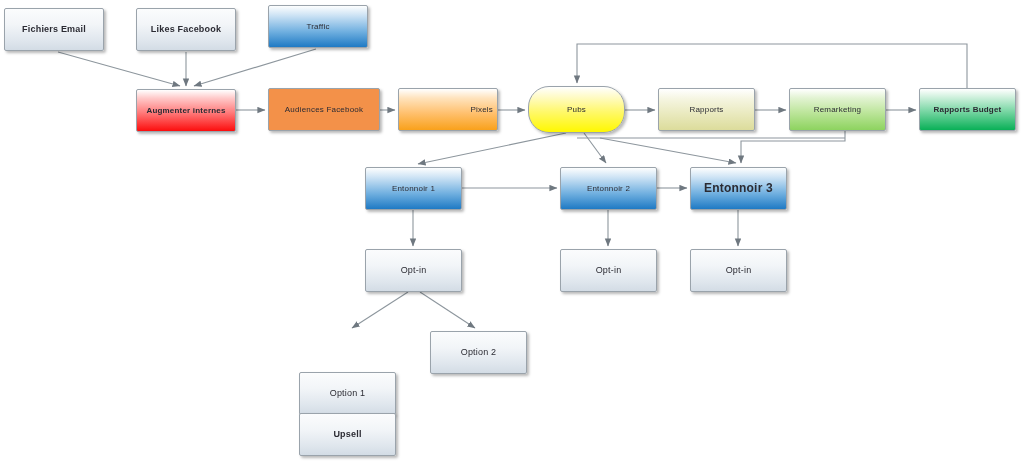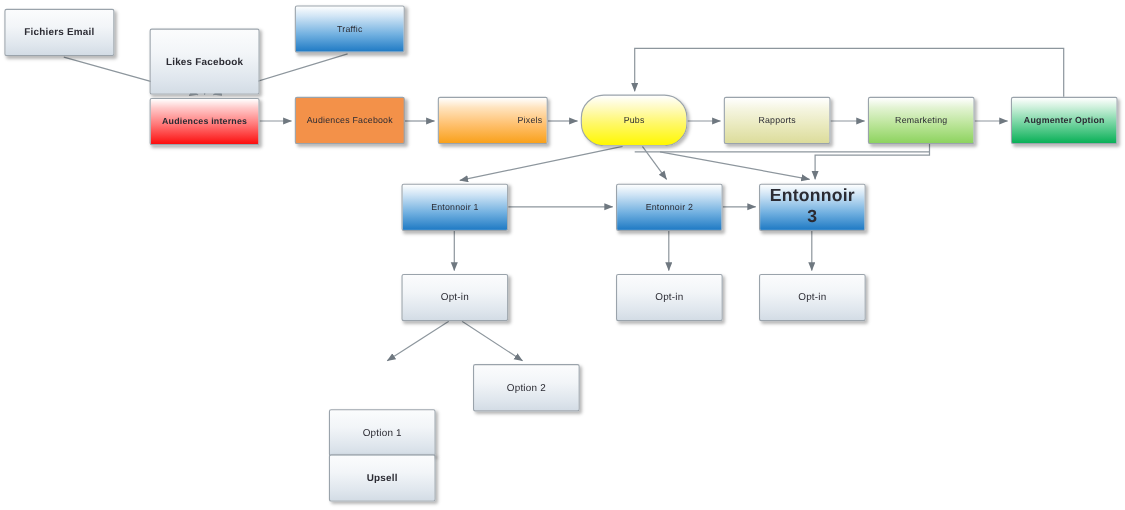--- a/index.html
+++ b/index.html
@@ -31,21 +31,21 @@
   .fill-orange-solid{background:#f39149;}
   .fill-orange {background:linear-gradient(180deg,#ffffff 0%,#ffe3bd 22%,#ffc170 58%,#f9a11b 100%);text-align:right;}
   .fill-yellow {background:linear-gradient(180deg,#ffffff 0%,#fffbc6 22%,#fff86b 55%,#fff800 100%);border-radius:21px;}
   .fill-khaki  {background:linear-gradient(180deg,#ffffff 0%,#f5f5e0 25%,#e9e9bd 62%,#dcdc9b 100%);}
   .fill-green  {background:linear-gradient(180deg,#ffffff 0%,#e2f3d2 22%,#bce59a 58%,#8dd35f 100%);}
   .fill-emerald{background:linear-gradient(180deg,#ffffff 0%,#d4f2e0 18%,#7fd8a8 52%,#09b057 100%);}
 
   .bold{font-weight:bold;}
   .f8{font-size:8px;}
   .f9{font-size:9px;}
-  .f11{font-size:16px;}
+  .f11{font-size:12px;}
 </style>
 </head>
 <body>
 
 <div id="canvas">
 
   <svg id="edges" viewBox="0 0 1023 464" width="1023" height="464" xmlns="http://www.w3.org/2000/svg">
     <defs>
       <marker id="ah" markerWidth="9" markerHeight="9" refX="7.6" refY="3.2" orient="auto" markerUnits="userSpaceOnUse">
         <path d="M0,0 L8,3.2 L0,6.4 z" fill="#6f7880"></path>
@@ -85,46 +85,46 @@
       <path d="M347,374 L347,410"></path>
     </g>
 
     <path d="M577,138 L845,138" fill="none" stroke="#8d969d" stroke-width="1.1"></path>
   </svg>
 
   <div id="nodes">
       <div class="node fill-grey f9 bold" style="left: 4px; top: 8px; width: 100px; height: 43px;">
         <span class="lbl">Fichiers Email</span>
       </div>
-      <div class="node fill-grey f9 bold" style="left: 136px; top: 8px; width: 100px; height: 60px; margin-top: 18px;">
+      <div class="node fill-grey f9 bold" style="left: 136px; top: 8px; width: 100px; height: 43px;">
         <span class="lbl">Likes Facebook</span>
       </div>
       <div class="node fill-blue f8" style="left: 268px; top: 5px; width: 100px; height: 43px;">
         <span class="lbl">Traffic</span>
       </div>
       <div class="node fill-red f8 bold" style="left: 136px; top: 89px; width: 100px; height: 43px;">
-        <span class="lbl">Audiences internes</span>
+        <span class="lbl">Augmenter internes</span>
       </div>
-      <div class="node fill-orange-solid f8" style="left: 268px; top: 88px; width: 100px; height: 43px;">
+      <div class="node fill-orange-solid f8" style="left: 268px; top: 88px; width: 112px; height: 43px;">
         <span class="lbl">Audiences Facebook</span>
       </div>
       <div class="node fill-orange f8" style="left: 398px; top: 88px; width: 100px; height: 43px;">
         <span class="lbl">Pixels</span>
       </div>
       <div class="node fill-yellow f8" style="left: 528px; top: 86px; width: 97px; height: 47px;">
         <span class="lbl">Pubs</span>
       </div>
       <div class="node fill-khaki f8" style="left: 658px; top: 88px; width: 97px; height: 43px;">
         <span class="lbl">Rapports</span>
       </div>
       <div class="node fill-green f8" style="left: 789px; top: 88px; width: 97px; height: 43px;">
         <span class="lbl">Remarketing</span>
       </div>
       <div class="node fill-emerald f8 bold" style="left: 919px; top: 88px; width: 97px; height: 43px;">
-        <span class="lbl">Augmenter Option</span>
+        <span class="lbl">Rapports Budget</span>
       </div>
       <div class="node fill-blue f8" style="left: 365px; top: 167px; width: 97px; height: 43px;">
         <span class="lbl">Entonnoir 1</span>
       </div>
       <div class="node fill-blue f8" style="left: 560px; top: 167px; width: 97px; height: 43px;">
         <span class="lbl">Entonnoir 2</span>
       </div>
       <div class="node fill-blue f11 bold" style="left: 690px; top: 167px; width: 97px; height: 43px;">
         <span class="lbl">Entonnoir 3</span>
       </div>

